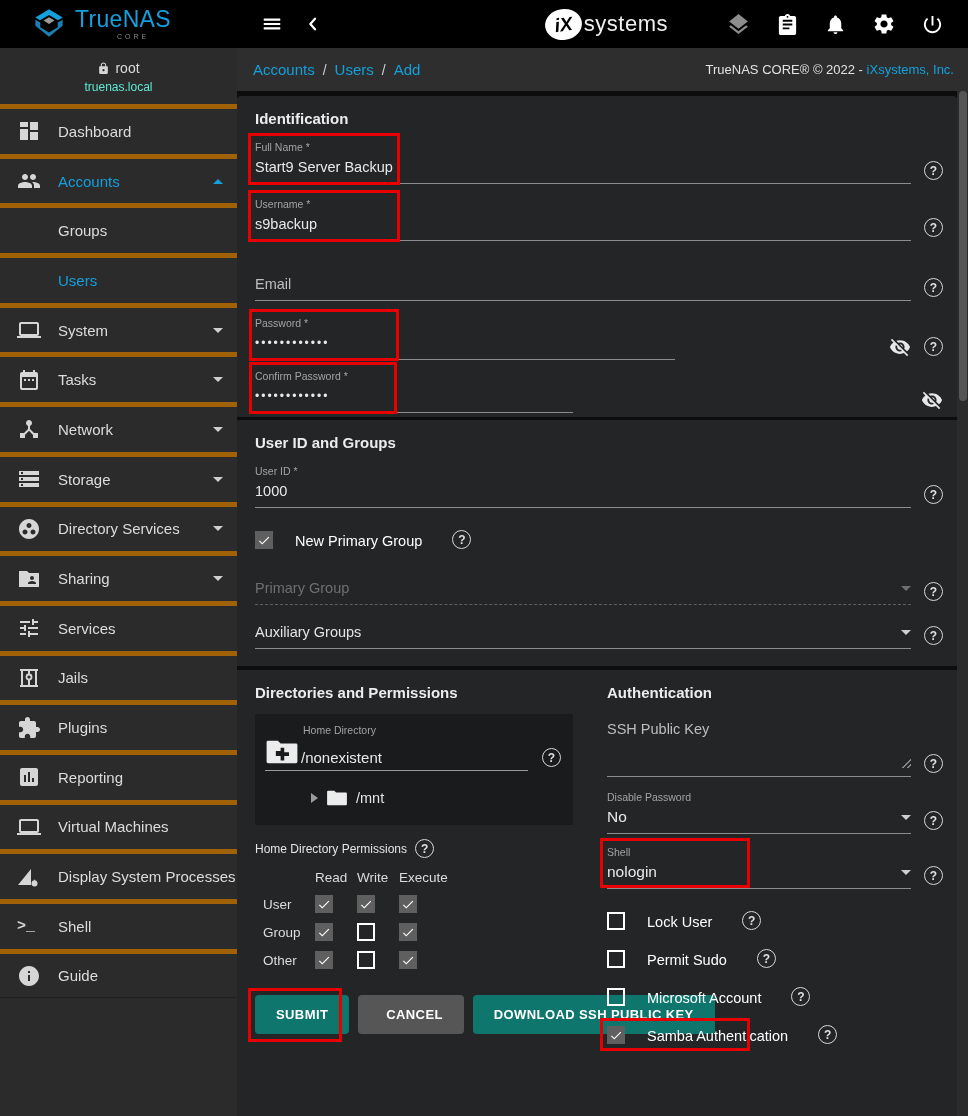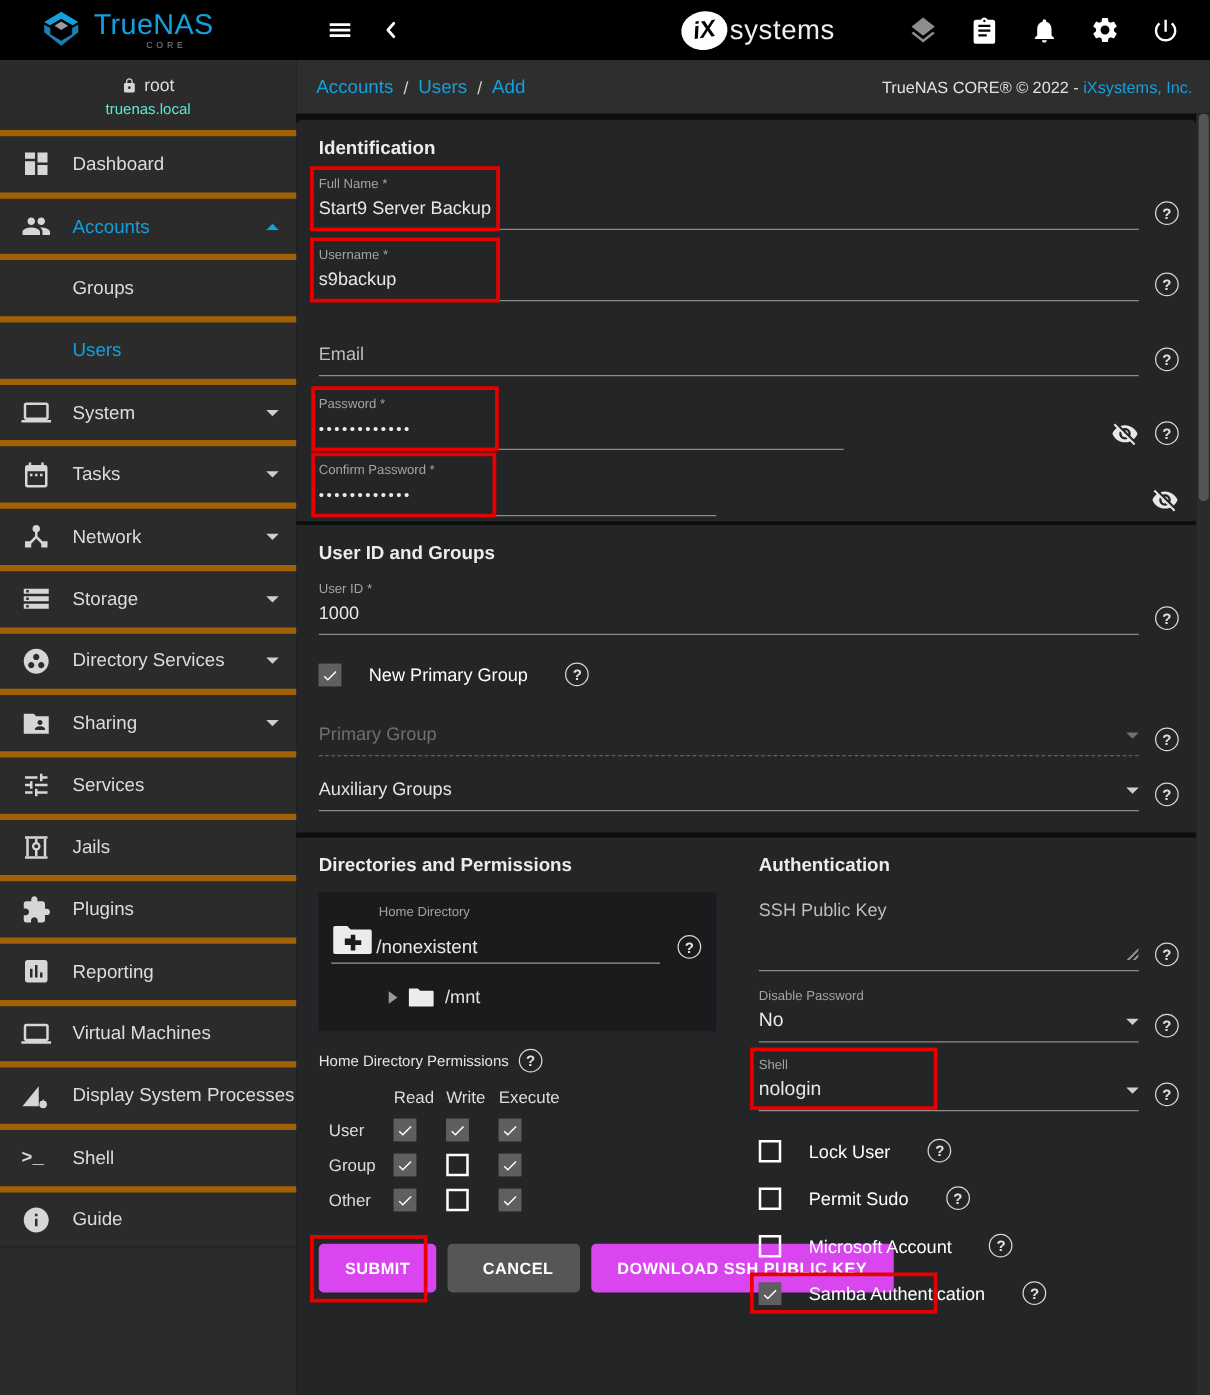--- a/index.html
+++ b/index.html
@@ -108,21 +108,21 @@
   .permhdr { font-size:13.5px; color:#dcdcdc; }
 
   .textarea-box { position:relative; min-height:44px;text-align:center; }
   .resizer { position:absolute; right:0; bottom:8px; width:11px; height:11px;
     background:repeating-linear-gradient(-45deg, transparent 0 2px, #8a8a8a 2px 3.5px);
     clip-path:polygon(100% 0,100% 100%,0 100%); cursor:nwse-resize; }
 
   .btnrow { display:flex; align-items:center; gap:9px; margin-top:26px; }
   .btn { border:none; border-radius:4px; font-size:13px; font-weight:700; color:#fff; letter-spacing:.4px;
     padding:12px 21px; cursor:pointer; font-family:inherit; }
-  .btn.primary { background:#d946ef; }
+  .btn.primary { background:#0f766e; }
   .btn.grey { background:#565656;padding-left:28px; }
   .submit-wrap { position:relative; }
 </style>
 </head>
 <body>
 
 <div class="topbar">
   <div class="logo-wrap">
     <svg width="34" height="30" viewBox="0 0 24 22">
       <polygon points="12,1 22,7 18.6,8.9 12,5.2 5.4,8.9 2,7" fill="#14a0dc"></polygon>

